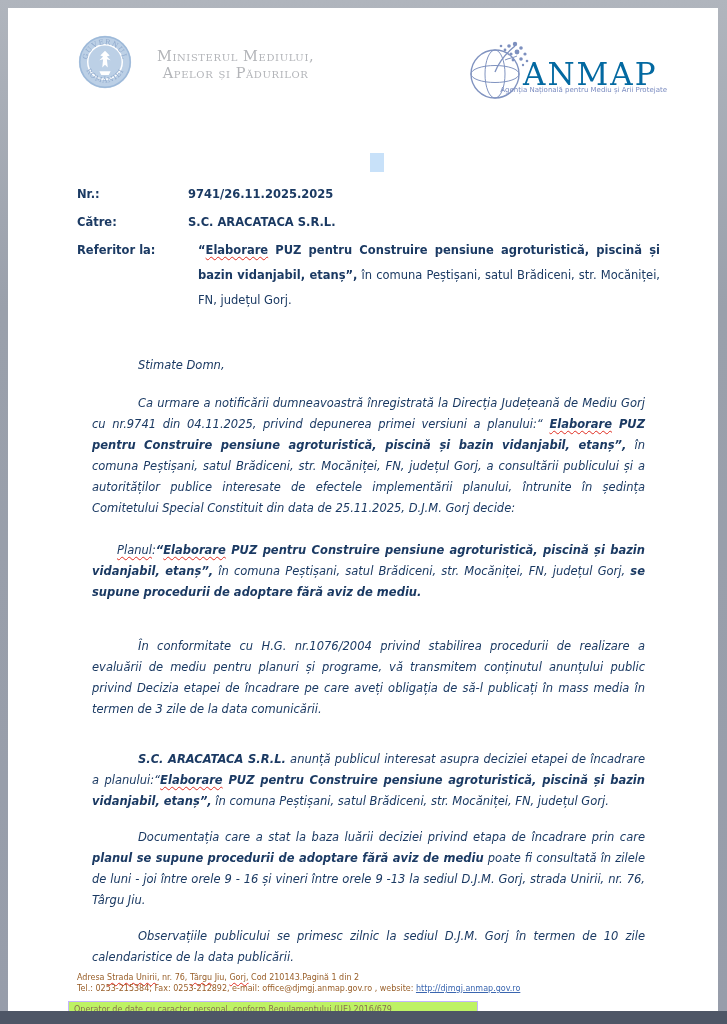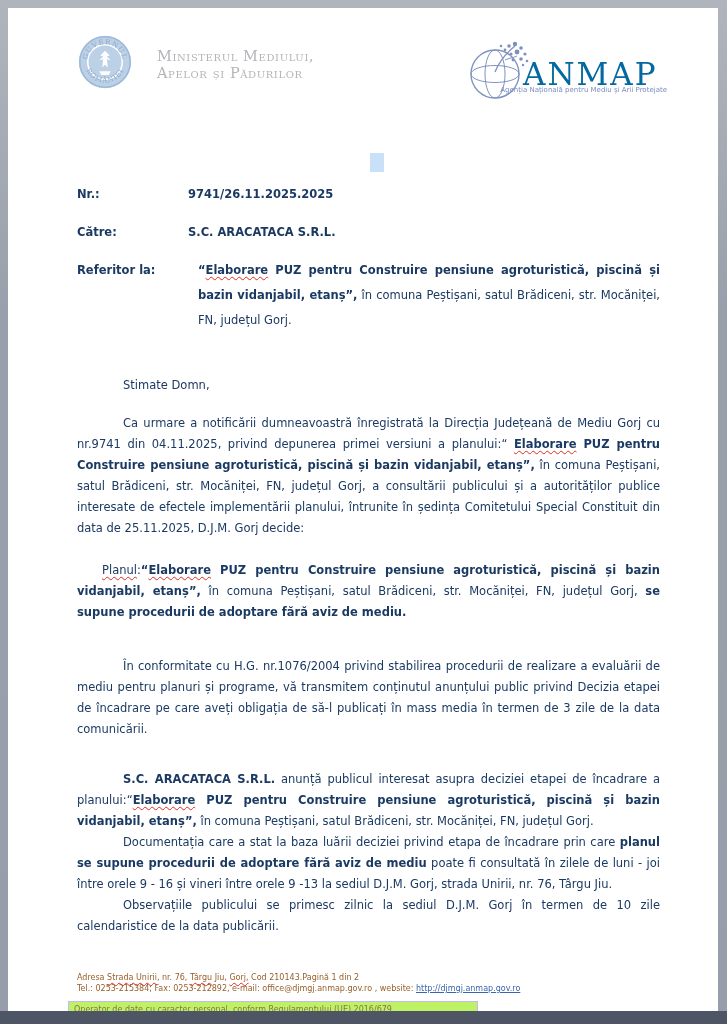--- a/index.html
+++ b/index.html
@@ -8,40 +8,40 @@
     font-family:"DejaVu Sans",sans-serif;}
   .bottom-strip{position:absolute;left:0;right:0;bottom:0;height:13px;background:#4e5666;}
   .sheet{position:absolute;left:8px;top:8px;width:710px;height:1003px;background:#ffffff;overflow:hidden;}
   .content{position:relative;height:100%;padding:0 58px 0 69px;box-sizing:border-box;}
 
   
   .hdr{display:flex;justify-content:space-between;align-items:flex-start;margin-top:26px;height:92px;}
   .hdr-left{display:flex;align-items:flex-start;}
   .seal{width:56px;height:56px;flex:0 0 auto;}
   .ministry{margin-left:24px;padding-top:14px;font-family:"DejaVu Serif",serif;
-    font-variant:small-caps;font-size:14.5px;line-height:17px;color:#b3b5b9;letter-spacing:.6px;}
+    font-variant:small-caps;font-size:14.5px;line-height:17px;color:#b3b5b9;letter-spacing:.6px;text-align:center;}
   .anmap{position:relative;width:195px;height:86px;flex:0 0 auto;}
   .anmap svg{position:absolute;left:0;top:0;}
   .anmap-name{position:absolute;left:58px;top:22px;font-family:"DejaVu Serif",serif;
     font-size:31px;color:#0369a1;letter-spacing:2px;}
   .anmap-sub{position:absolute;left:-8px;top:52px;width:210px;text-align:right;
     font-size:7px;color:#7b8cc0;white-space:nowrap;}
 
   
   .sel{position:absolute;left:362px;top:119px;width:14px;height:19px;background:#c8e1f9;}
 
   
   .ref{display:grid;grid-template-columns:111px 1fr;margin-top:56px;
-    font-size:11.5px;color:#1b3a63;row-gap:13px;}
+    font-size:11.5px;color:#1b3a63;row-gap:3px;}
   .ref .lbl{font-weight:bold;line-height:25px;}
   .ref .val{font-weight:bold;line-height:25px;}
   .ref .long{text-align:justify;margin-left:10px;}
 
   
-  .p{font-size:11.5px;line-height:21px;color:#1b3a63;text-align:justify;text-indent:46px;margin:0;}
+  .p{font-size:11.5px;line-height:21px;color:#1b3a63;text-align:justify;text-indent:46px;margin:15px;font-style:italic;}
   .greet{margin-top:42px;}
   .p1{margin-top:17px;}
   .p2{margin-top:21px;text-indent:25px;}
   .p3{margin-top:33px;}
   .heading{margin-top:20px;text-align:center;font-weight:bold;font-size:11.5px;
     color:#1b3a63;letter-spacing:.3px;}
   .p4{margin-top:29px;}
   .b{font-weight:bold;}
   .sq{text-decoration:underline;text-decoration-style:wavy;text-decoration-color:#e02b20;
     text-decoration-thickness:1px;text-underline-offset:2px;}

